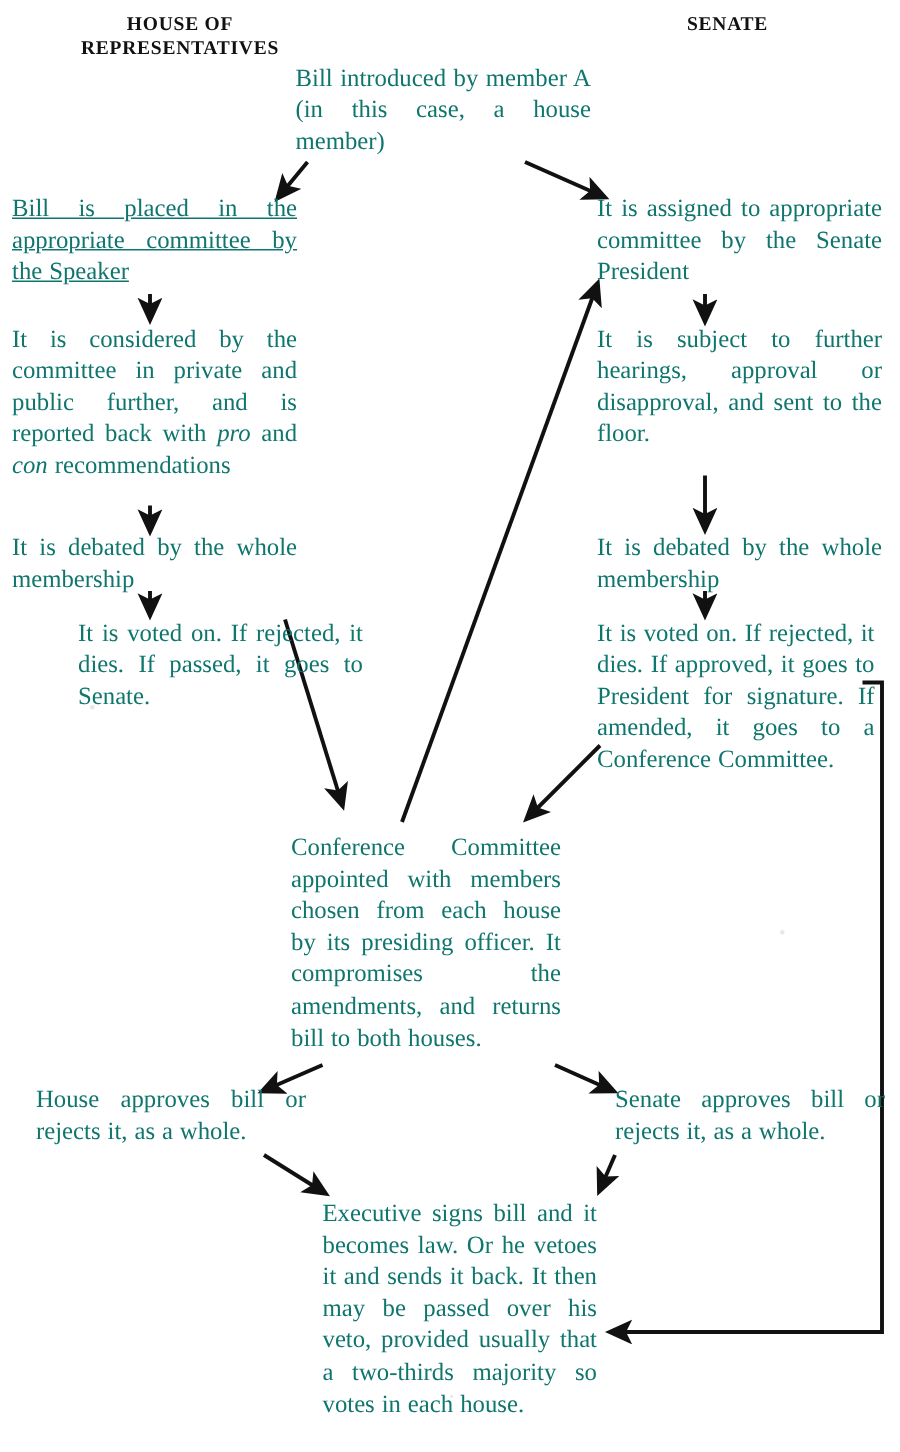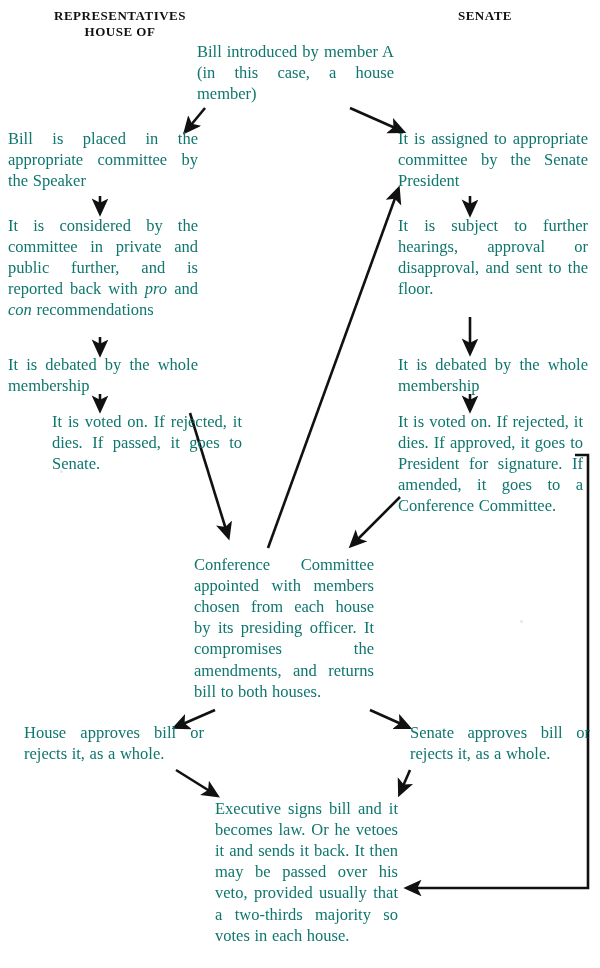--- a/index.html
+++ b/index.html
@@ -54,22 +54,22 @@
 </head>
 <body>
 
 <div id="page">
 
   <div class="smudge" style="left:60px;top:470px;width:3px;height:3px;"></div>
   <div class="smudge" style="left:520px;top:620px;width:3px;height:3px;"></div>
   <div class="smudge" style="left:300px;top:930px;width:2px;height:2px;"></div>
 
   <div class="hdr" style="left:20px;top:8px;width:200px;">
+    <div>HOUSE OF</div>
     <div>REPRESENTATIVES</div>
-    <div>HOUSE OF</div>
   </div>
   <div class="hdr" style="left:395px;top:8px;width:180px;">
     <div>SENATE</div>
   </div>
 
   <svg class="arrows" viewBox="0 0 600 968">
     <defs>
       <marker id="ah" markerWidth="9" markerHeight="9" refX="5.2" refY="3.2" orient="auto">
         <path d="M0,0 L7,3.2 L0,6.4 L1.6,3.2 Z" fill="#111"></path>
       </marker>
@@ -105,21 +105,21 @@
       <path d="M176,770 L216,795"></path>
 
       <path d="M410,770 L400,793"></path>
 
       <path d="M575,455 L588,455 L588,888 L408,888"></path>
     </g>
   </svg>
 
   <div class="blk" style="left:197px;top:41px;width:197px;">Bill introduced by member A (in this case, a house member)</div>
 
-  <div class="blk" style="left:8px;top:128px;width:190px;">Bill is placed in the appropriate committee by the Speaker</div>
+  <div class="blk" style="left:8px;top:128px;width:190px;text-decoration:underline;">Bill is placed in the appropriate committee by the Speaker</div>
 
   <div class="blk" style="left:8px;top:215px;width:190px;">
     <span>It is considered by the committee in private and public further, and is reported back with </span><span class="it">pro</span><span> and </span><span class="it">con</span><span> recommendations</span>
   </div>
 
   <div class="blk" style="left:8px;top:354px;width:190px;">It is debated by the whole membership</div>
 
   <div class="blk" style="left:8px;top:411px;width:190px;margin-left:44px;">It is voted on. If rejected, it dies. If passed, it goes to Senate.</div>
 
   <div class="blk" style="left:398px;top:128px;width:190px;">It is assigned to appropriate committee by the Senate President</div>

